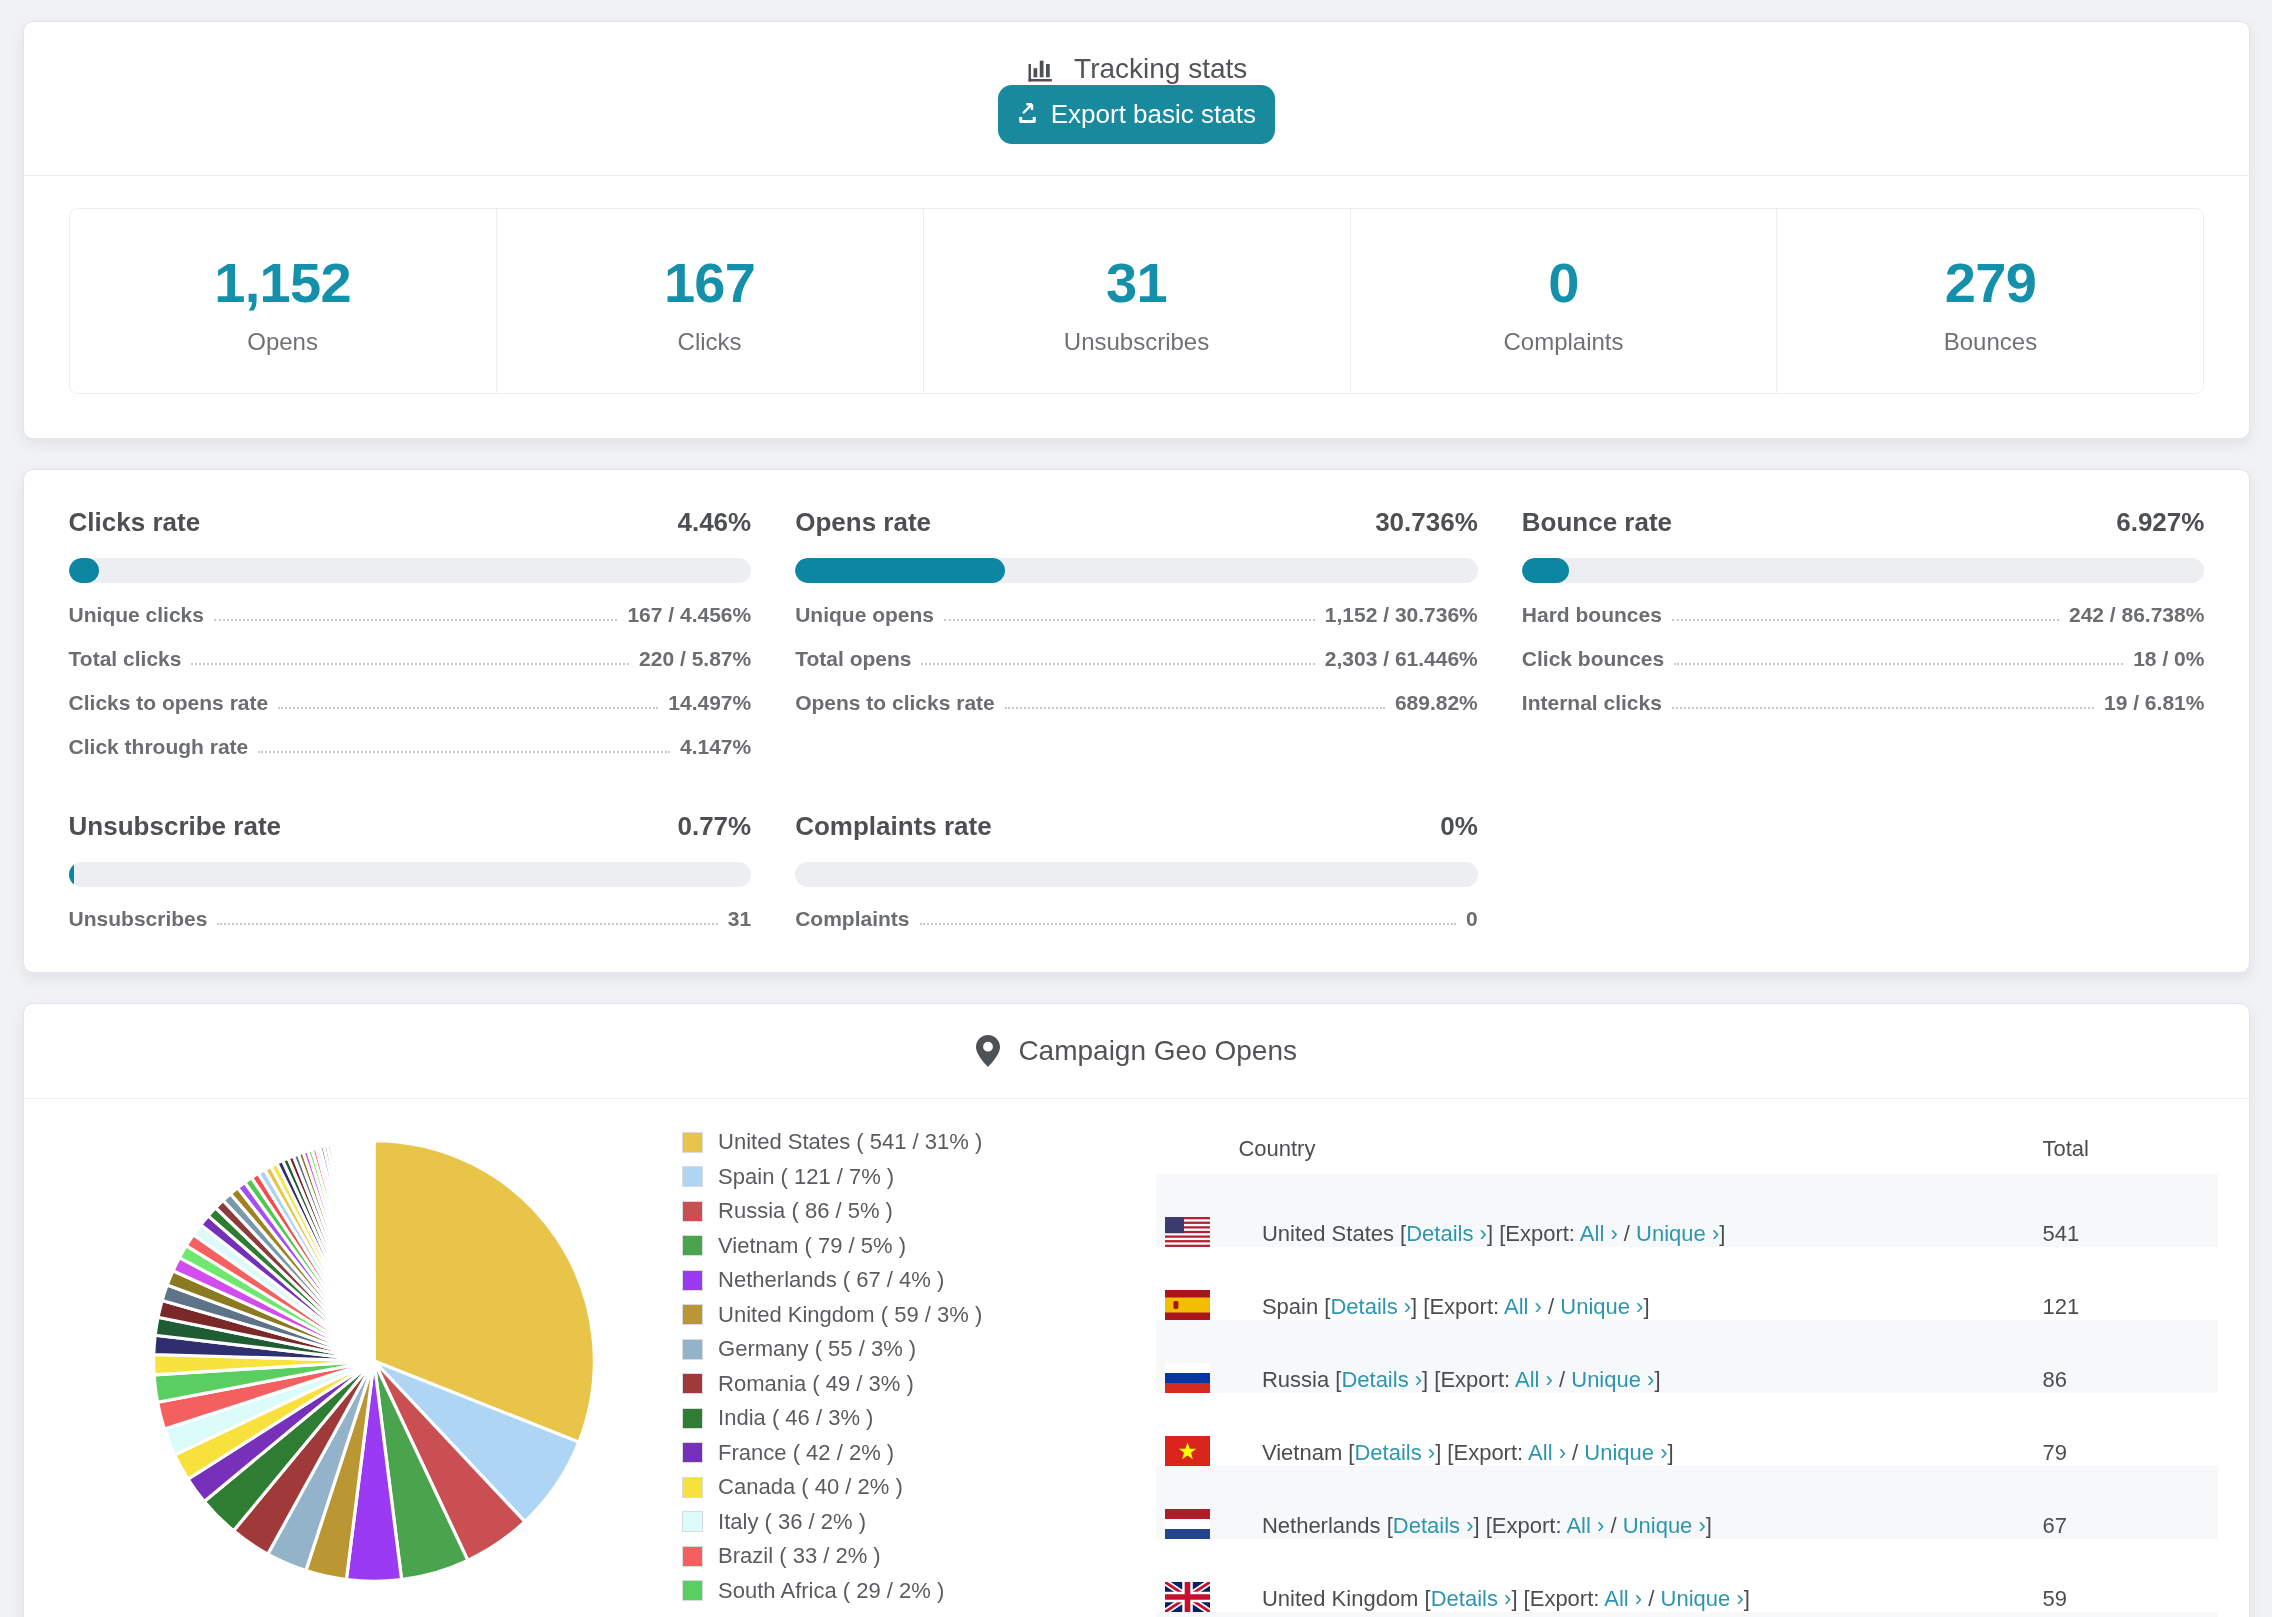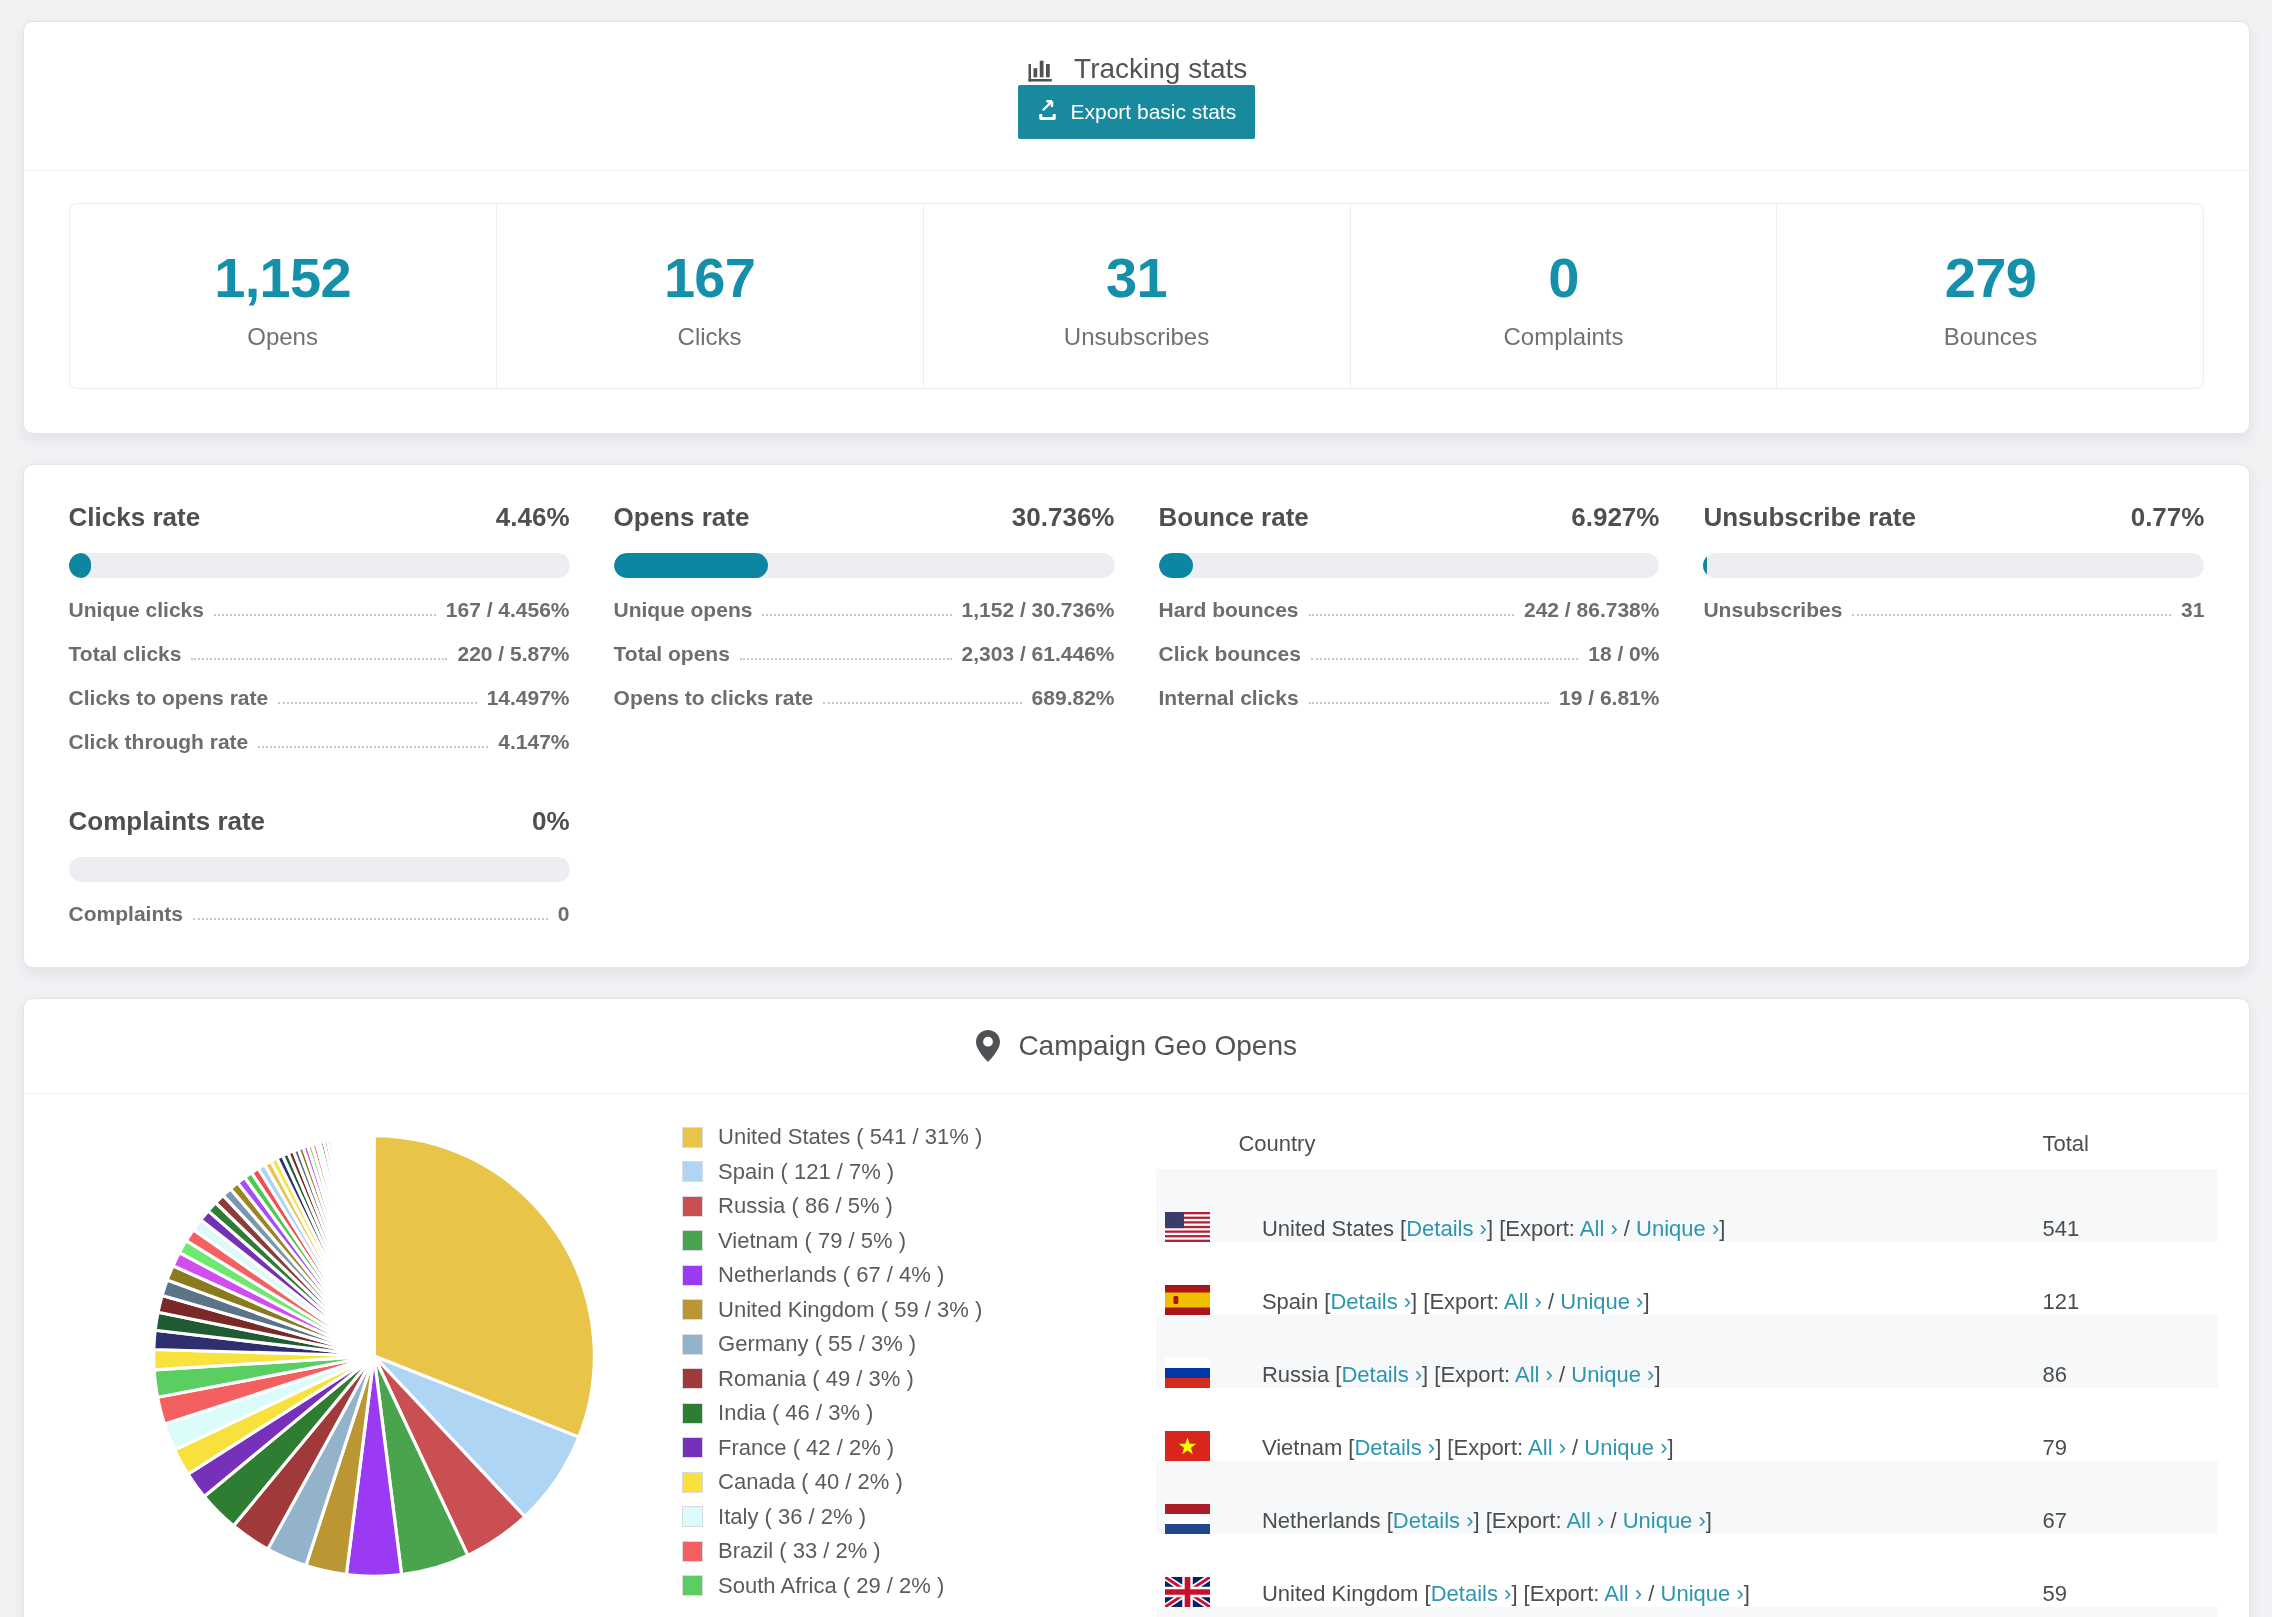--- a/index.html
+++ b/index.html
@@ -21,33 +21,33 @@
   
   .card-header {
     display: flex; align-items: center; justify-content: space-between;
     padding: 31px 45px; border-bottom: 1.4px solid #eef0f2; flex-direction: column;
   }
   .card-title { display: flex; align-items: center; gap: 18.4px; font-size: 28px; color: #515457; }
   .card-title svg { display: block; }
   .btn-export {
     display: flex; align-items: center; gap: 12.7px;
     background: #19899e; color: #fff; border: none; cursor: pointer;
-    font-family: inherit; font-size: 21px; padding: 14px 19px; border-radius: 2px;
+    font-family: inherit; font-size: 26px; padding: 14px 19px; border-radius: 14px;
   }
   .stats-row {
     display: flex; margin: 32px 45px 44px;
     border: 1.4px solid #eceef0; border-radius: 8.5px; background: #fff;
   }
   .stat-cell { flex: 1 1 0; text-align: center; padding: 41px 0 37px; }
   .stat-cell + .stat-cell { border-left: 1.4px solid #eceef0; }
   .stat-value { font-size: 56px; font-weight: bold; color: #1590ab; letter-spacing: -0.7px; }
   .stat-label { font-size: 24px; color: #6f7275; margin-top: 12.7px; }
   
   .rates-card { padding: 37px 45px 41px; }
-  .rates-grid { display: grid; grid-template-columns: 1fr 1fr 1fr 1fr; column-gap: 44px; row-gap: 52px; }
+  .rates-grid { display: grid; grid-template-columns: 1fr 1fr 1fr; column-gap: 44px; row-gap: 52px; }
   .rate-head { display: flex; justify-content: space-between; align-items: baseline; }
   .rate-title, .rate-pct { font-size: 26px; font-weight: bold; color: #4d5052; }
   .bar { height: 25.4px; background: #eceef2; border-radius: 12.7px; margin-top: 20px; overflow: hidden; }
   .bar-fill { height: 100%; background: #0d87a1; border-radius: 12.7px; }
   .detail-rows { margin-top: 10px; font-weight: bold; }
   .detail-row { display: flex; align-items: flex-end; margin-top: 20px; font-size: 21px; color: #6b6e71; }
   .detail-row .dl { white-space: nowrap; }
   .detail-row .leader { flex: 1 1 auto; border-bottom: 2.1px dotted #c6c8cb; margin: 0 10px 6.4px; min-width: 21px; }
   .detail-row .dv { white-space: nowrap; }
   

